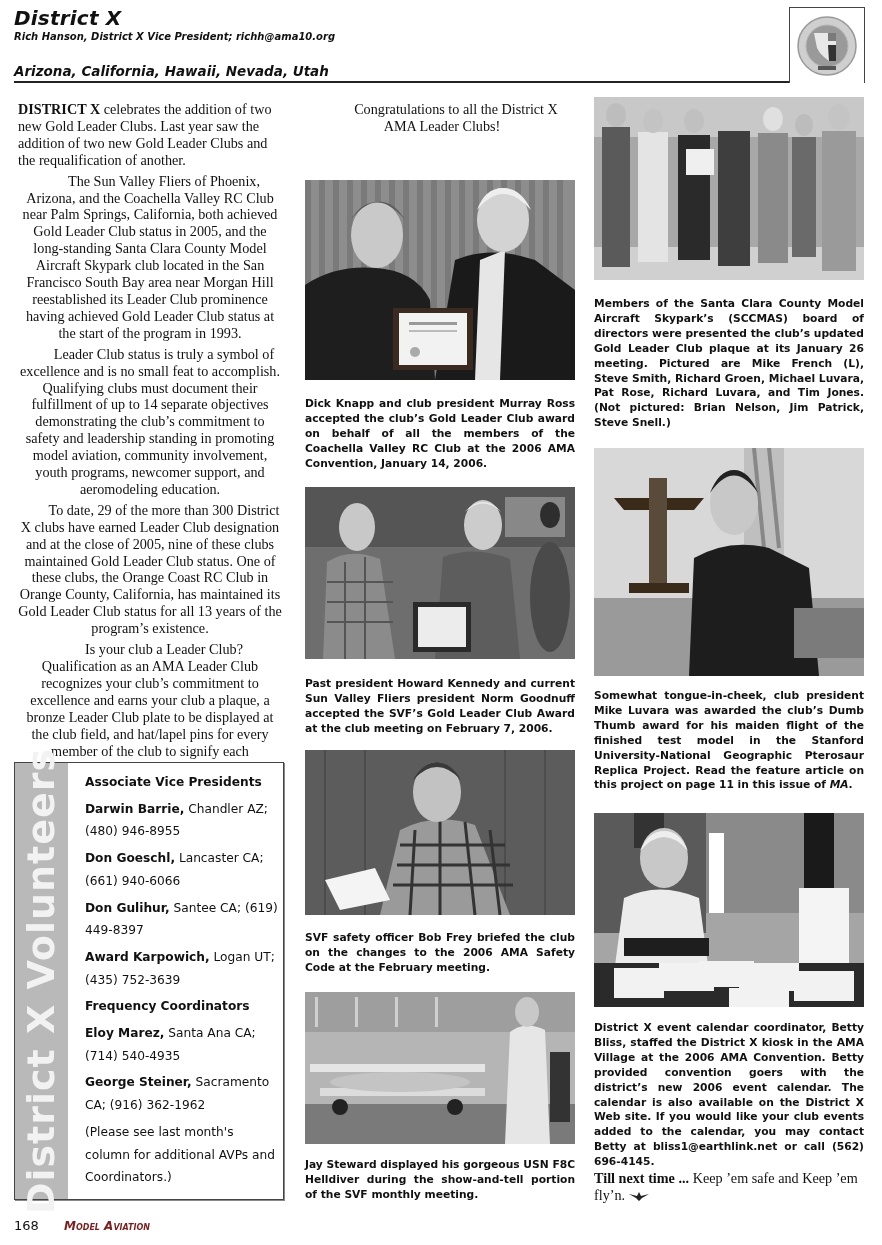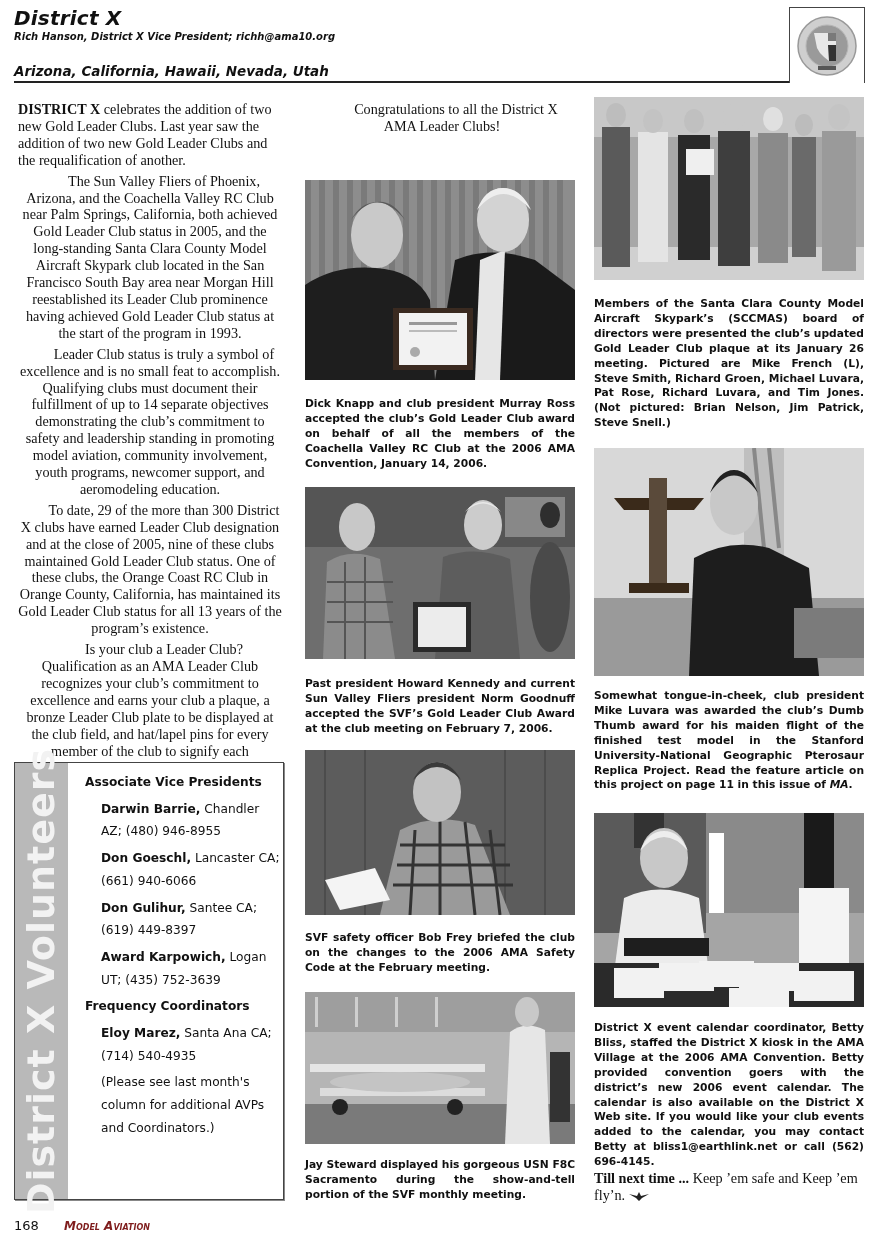--- a/index.html
+++ b/index.html
@@ -16,21 +16,21 @@
   #col1 { left:14px; top:97px; width:272px; }
   #col2text { left:306px; top:97px; width:272px; }
   .photo { position:absolute; background:#777; overflow:hidden; }
   .caption { position:absolute; font-family:"DejaVu Sans", sans-serif; font-weight:bold; font-size:10.7px; line-height:14.9px; color:#111; text-align:justify; }
   .caption i { font-style:italic; }
   .vol-box { position:absolute; left:14px; top:762px; width:268px; height:436px; border:1px solid #444; box-shadow:1px 1px 0 #888; background:#fff; }
   .vol-band { position:absolute; left:0; top:0; width:53px; height:436px; background:#b9b9b9; }
   .vol-band-text { position:absolute; left:26px; top:218px; transform:translate(-50%,-50%) rotate(-90deg); white-space:nowrap; font-family:"DejaVu Sans", sans-serif; font-weight:bold; font-size:38px; color:#f2f2f2; letter-spacing:1px; }
   .vol-list { position:absolute; left:70px; top:8px; width:196px; font-family:"DejaVu Sans", sans-serif; font-size:12.2px; line-height:22.7px; color:#111; }
   .vol-list .hd { font-weight:bold; margin-bottom:4px; }
-  .vol-list .entry { margin-bottom:4px;margin-left:16px; }
+  .vol-list .entry { margin-bottom:4px; }
   .vol-list b { font-weight:bold; }
   .footer-page { position:absolute; left:14px; top:1218px; font-family:"DejaVu Sans", sans-serif; font-size:13px; color:#111; }
   .footer-mag { position:absolute; left:64px; top:1219px; font-family:"DejaVu Sans", sans-serif; font-weight:bold; font-style:italic; font-size:12px; color:#7f1d1d; font-variant:small-caps; }
   .closing { position:absolute; left:594px; top:1170px; width:270px; font-family:"Liberation Serif", serif; font-size:14.2px; line-height:16.9px; }
   .closing b { font-weight:bold; }
   svg { display:block; }
 </style>
 </head>
 <body>
 
@@ -152,21 +152,21 @@
     <rect x="5" y="72" width="175" height="8" fill="#e5e5e5"></rect>
     <rect x="15" y="96" width="165" height="8" fill="#dcdcdc"></rect>
     <ellipse cx="95" cy="90" rx="70" ry="10" fill="#c4c4c4"></ellipse>
     <circle cx="35" cy="115" r="8" fill="#222"></circle>
     <circle cx="150" cy="115" r="8" fill="#222"></circle>
     <path d="M200 152 L205 40 Q220 28 240 38 L245 152 Z" fill="#e6e6e6"></path>
     <ellipse cx="222" cy="20" rx="12" ry="15" fill="#c8c8c8"></ellipse>
     <rect x="245" y="60" width="20" height="70" fill="#333"></rect>
   </svg>
 </div>
-<div class="caption" style="left:305px;top:1158px;width:270px;">Jay Steward displayed his gorgeous USN F8C Sacramento during the show-and-tell portion of the SVF monthly meeting.</div>
+<div class="caption" style="left:305px;top:1158px;width:270px;">Jay Steward displayed his gorgeous USN F8C Helldiver during the show-and-tell portion of the SVF monthly meeting.</div>
 
 <div class="photo" style="left:594px;top:97px;width:270px;height:183px;">
   <svg width="270" height="183" viewBox="0 0 270 183">
     <rect width="270" height="183" fill="#a8a8a8"></rect>
     <rect x="0" y="0" width="270" height="40" fill="#c8c8c8"></rect>
     <rect x="0" y="150" width="270" height="33" fill="#d0d0d0"></rect>
     <g>
       <rect x="8" y="30" width="28" height="140" fill="#5a5a5a"></rect>
         <ellipse cx="22" cy="18" rx="10" ry="12" fill="#bdbdbd"></ellipse>
       <rect x="44" y="35" width="30" height="130" fill="#e4e4e4"></rect>
@@ -242,18 +242,19 @@
     <div class="vol-band-text">District X Volunteers</div>
   </div>
   <div class="vol-list">
     <div class="hd">Associate Vice Presidents</div>
     <div class="entry"><b>Darwin Barrie,</b><span> Chandler AZ; (480) 946-8955</span></div>
     <div class="entry"><b>Don Goeschl,</b><span> Lancaster CA; (661) 940-6066</span></div>
     <div class="entry"><b>Don Gulihur,</b><span> Santee CA; (619) 449-8397</span></div>
     <div class="entry"><b>Award Karpowich,</b><span> Logan UT; (435) 752-3639</span></div>
     <div class="hd">Frequency Coordinators</div>
     <div class="entry"><b>Eloy Marez,</b><span> Santa Ana CA; (714) 540-4935</span></div>
+    <div class="entry"><b>George Steiner,</b><span> Sacramento CA; (916) 362-1962</span></div>
     <div class="entry">(Please see last month's column for additional AVPs and Coordinators.)</div>
   </div>
 </div>
 
 <div class="footer-page">168</div>
 <div class="footer-mag">Model Aviation</div>
 
 </body></html>

